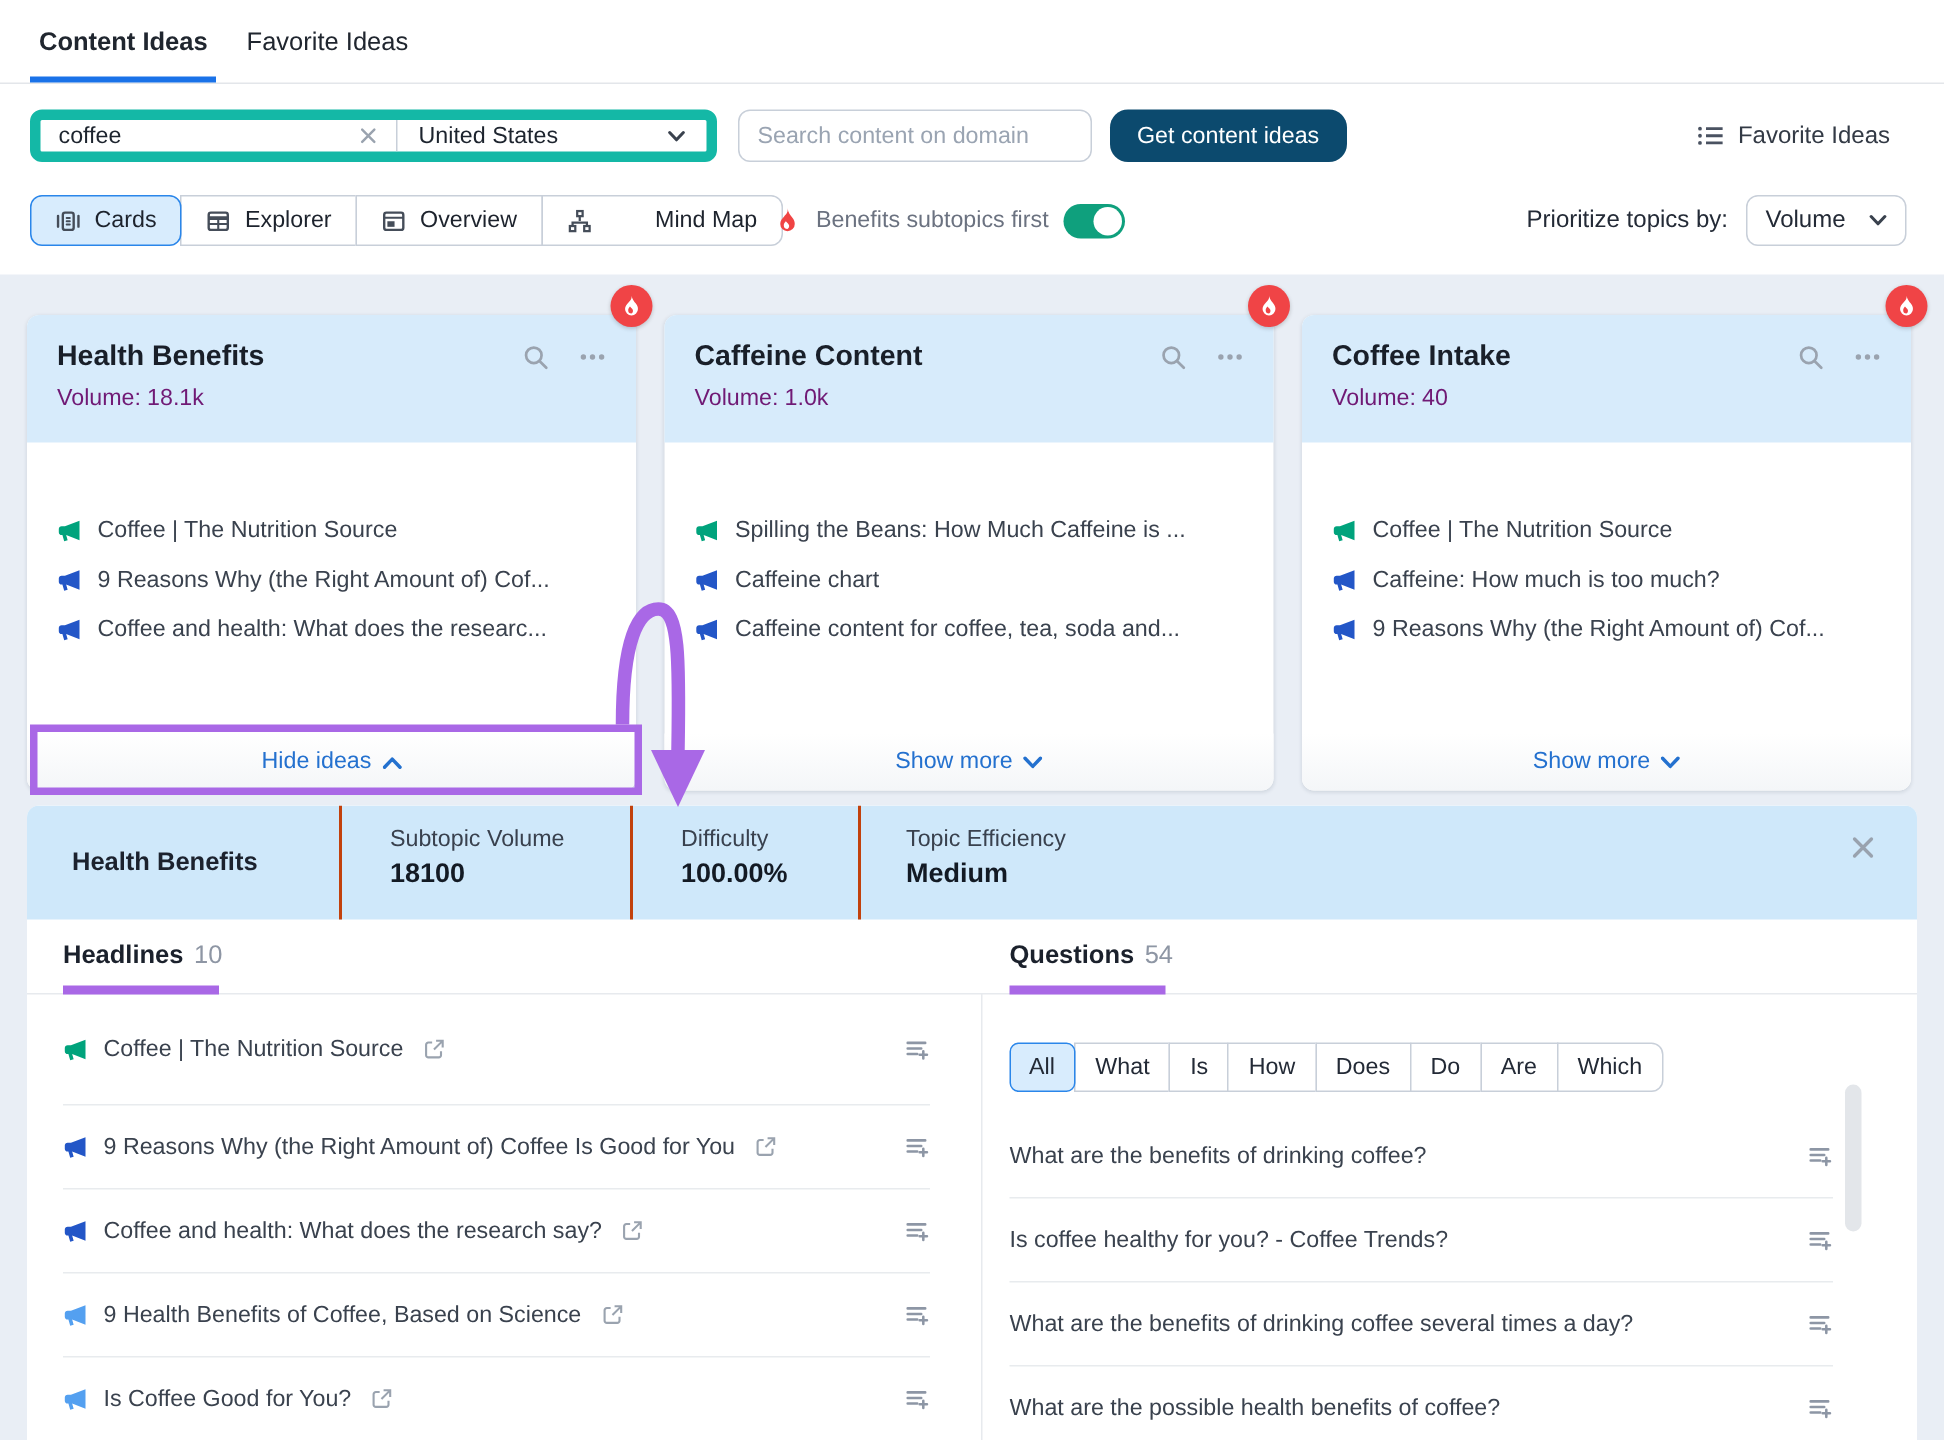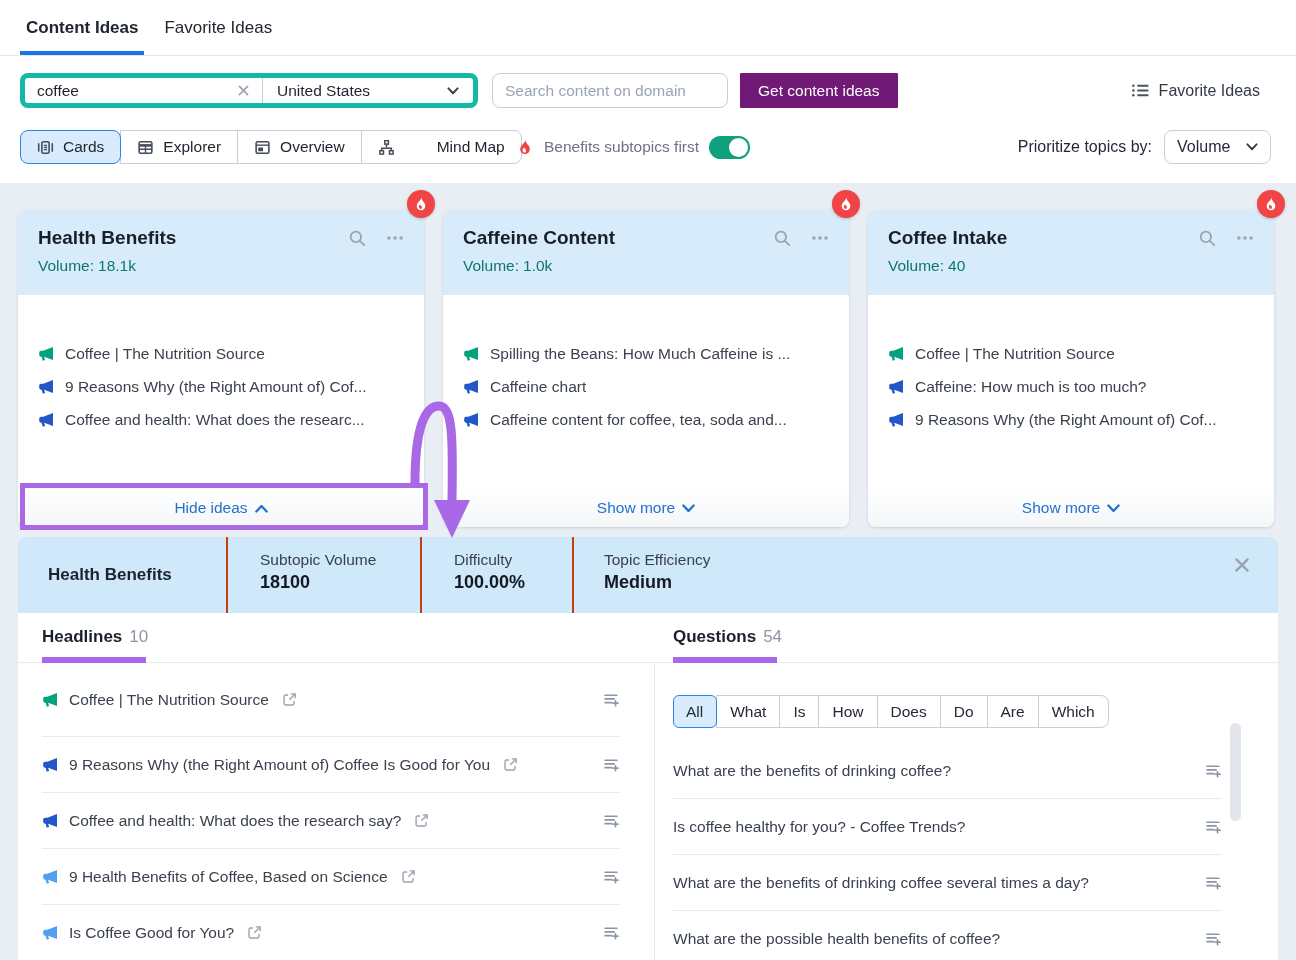--- a/index.html
+++ b/index.html
@@ -10,32 +10,32 @@
 
   
   .topbar { position:absolute; left:0; top:0; width:1296px; height:56px; background:#fff;
             border-bottom:1px solid #e3e6ea; display:flex; align-items:stretch; padding-left:24px; gap:22px; }
   .tab { position:relative; display:flex; align-items:center; font-size:17px; color:#20262f; cursor:pointer; padding:0 2px; }
   .tab.active { font-weight:700; }
   .tab.active::after { content:""; position:absolute; left:-4px; right:-4px; bottom:0; height:4px; background:#1a72e8; }
 
   
   .search-row { position:absolute; left:0; top:56px; width:1296px; height:64px; background:#fff; }
-  .combo { position:absolute; left:20px; top:17px; width:458px; height:35px; border:5px solid #14b8a6;
+  .combo { position:absolute; left:20px; top:17px; width:458px; height:35px; border:7px solid #14b8a6;
            border-radius:8px; display:flex; align-items:stretch; background:#fff; overflow:hidden; }
   .kw { flex:0 0 220px; display:flex; align-items:center; padding:0 12px; border-right:1px solid #c8cfd9; }
   .kw input { border:none; outline:none; flex:1; font:15.5px "Liberation Sans",sans-serif; color:#1d242e; min-width:0; background:transparent; }
   .kw .icon { color:#9aa3af; cursor:pointer; }
   .region { flex:1; display:flex; align-items:center; padding:0 14px; cursor:pointer; font-size:15.5px; color:#1d242e; }
   .region .lbl { flex:1; }
   .dom { position:absolute; left:492px; top:17px; width:236px; height:35px; border:1px solid #c8cfd9; border-radius:8px;
          padding:0 12px; font:15.5px "Liberation Sans",sans-serif; color:#1d242e; outline:none; }
   .dom::placeholder { color:#9aa4b2; }
-  .go-btn { position:absolute; left:740px; top:17px; height:35px; padding:0 18px; background:#701a75; border:none;
-            border-radius:1px; color:#fff; font:15.5px "Liberation Sans",sans-serif; cursor:pointer; }
+  .go-btn { position:absolute; left:740px; top:17px; height:35px; padding:0 18px; background:#0c4a6e; border:none;
+            border-radius:12px; color:#fff; font:15.5px "Liberation Sans",sans-serif; cursor:pointer; }
   .fav-link { position:absolute; right:36px; top:17px; height:35px; display:flex; align-items:center; gap:9px;
               font-size:16px; color:#333a45; cursor:pointer; }
   .fav-link .icon { color:#4a5261; }
 
   
   .toolbar { position:absolute; left:0; top:120px; width:1296px; height:63px; background:#fff; }
   .segs { position:absolute; left:20px; top:10px; display:flex; }
   .seg { position:relative; display:flex; align-items:center; gap:9px; height:34px; padding:0 16px; background:#fff;
          border:1px solid #c8cfd9; margin-left:-1px; font-size:15.5px; color:#1d232d; cursor:pointer; }
   .seg:first-child { margin-left:0; }
@@ -58,21 +58,21 @@
   .content-bg { position:absolute; left:0; top:183px; width:1296px; height:777px; background:#e9eef5; }
 
   .card { position:absolute; top:210px; width:406px; height:317px; background:#fff; border-radius:8px;
           box-shadow:0 1px 3px rgba(24,40,66,.14); }
   .card.c1 { left:18px; } .card.c2 { left:443px; } .card.c3 { left:868px; }
   .card-head { height:85px; background:#d7ebfb; border-radius:8px 8px 0 0; padding:17px 20px 0 20px; }
   .card-title-row { display:flex; align-items:center; }
   .card-title { flex:1; font-size:19px; font-weight:700; color:#191f29; }
   .card-actions { display:flex; gap:20px; color:#9aa3af; }
   .card-actions .icon { cursor:pointer; }
-  .card-vol { margin-top:8px; font-size:15.5px; color:#0f766e; }
+  .card-vol { margin-top:8px; font-size:15.5px; color:#701a75; }
   .card-vol .v { margin-left:4px; }
   .card-body { padding:50px 20px 0 20px; }
   .card-item { display:flex; align-items:center; gap:11px; margin-bottom:15px; cursor:pointer; }
   .card-item .txt { font-size:15.5px; color:#3a424e; white-space:nowrap; overflow:hidden; }
   .card-foot { position:absolute; left:0; right:0; bottom:0; height:38px; border-radius:0 0 8px 8px;
                background:linear-gradient(#ffffff,#f4f6f8); display:flex; align-items:center; justify-content:center;
                gap:7px; color:#2471cf; font-size:15.5px; cursor:pointer; }
   .card-foot .chev { color:#2471cf; }
   .chev.up svg { transform:rotate(180deg); }
   .fire-badge { position:absolute; top:-20px; right:-11px; width:28px; height:28px; border-radius:50%;

